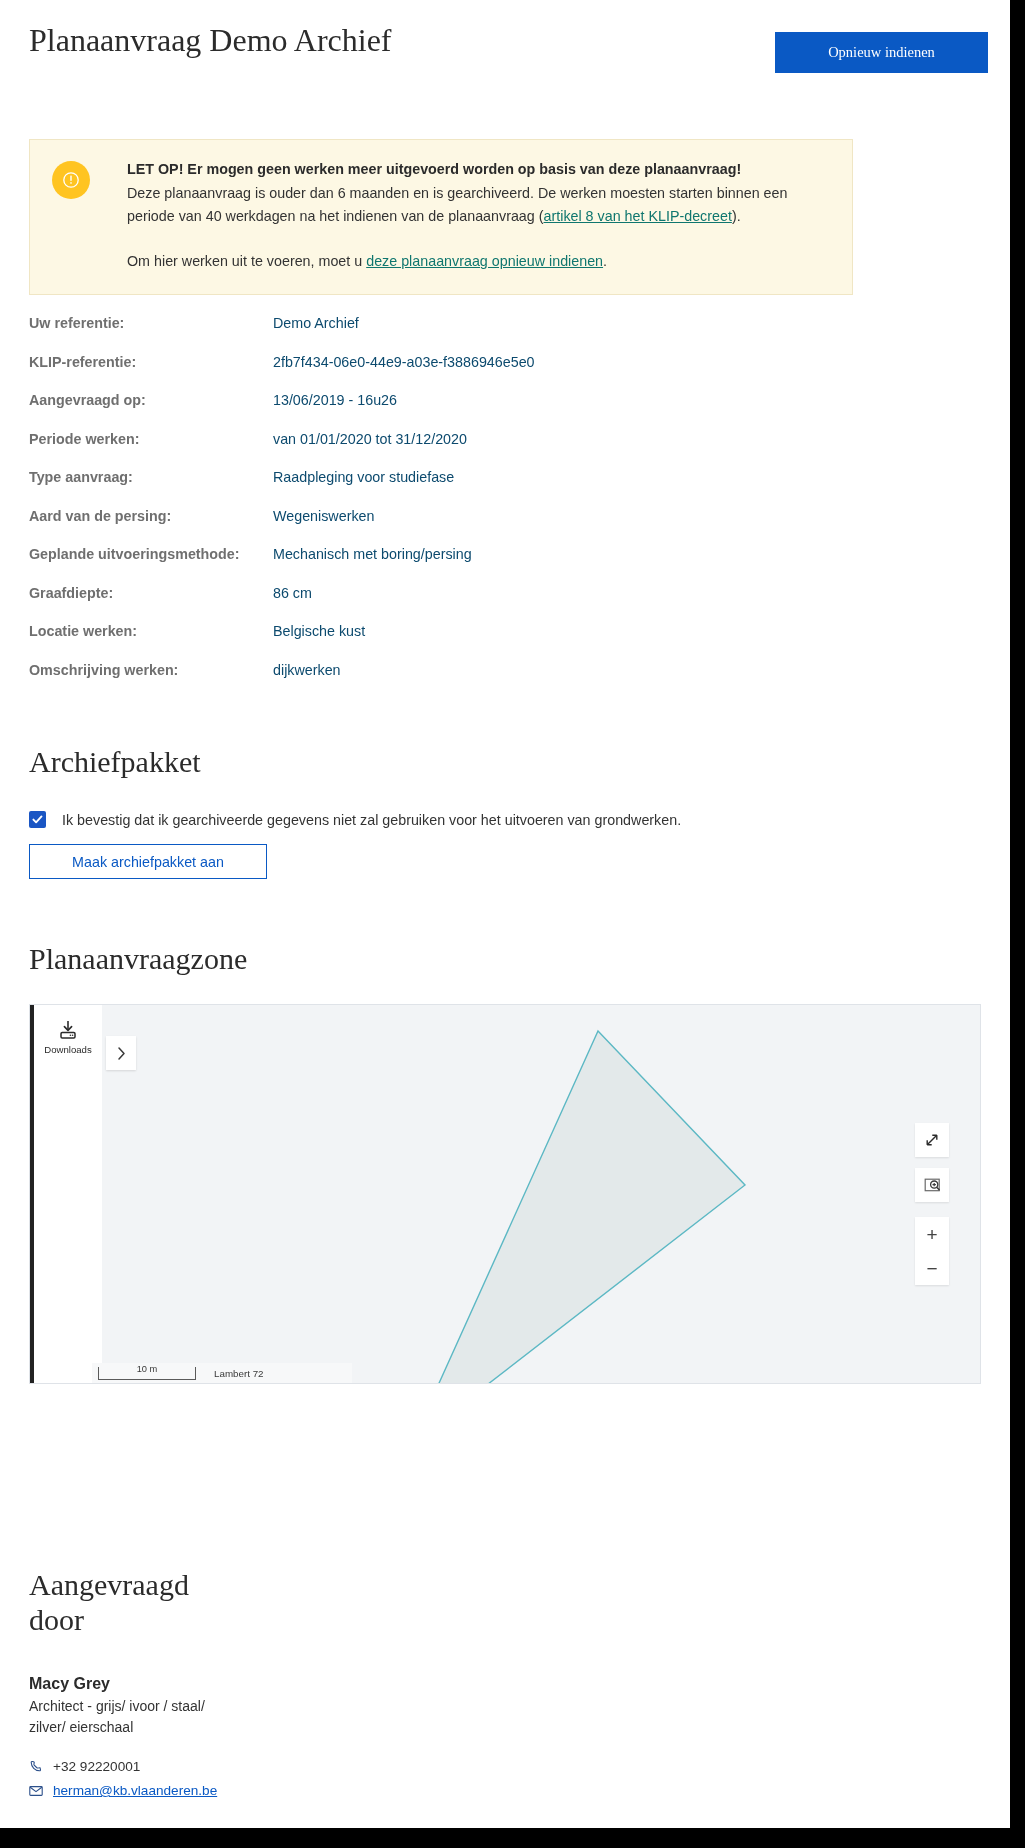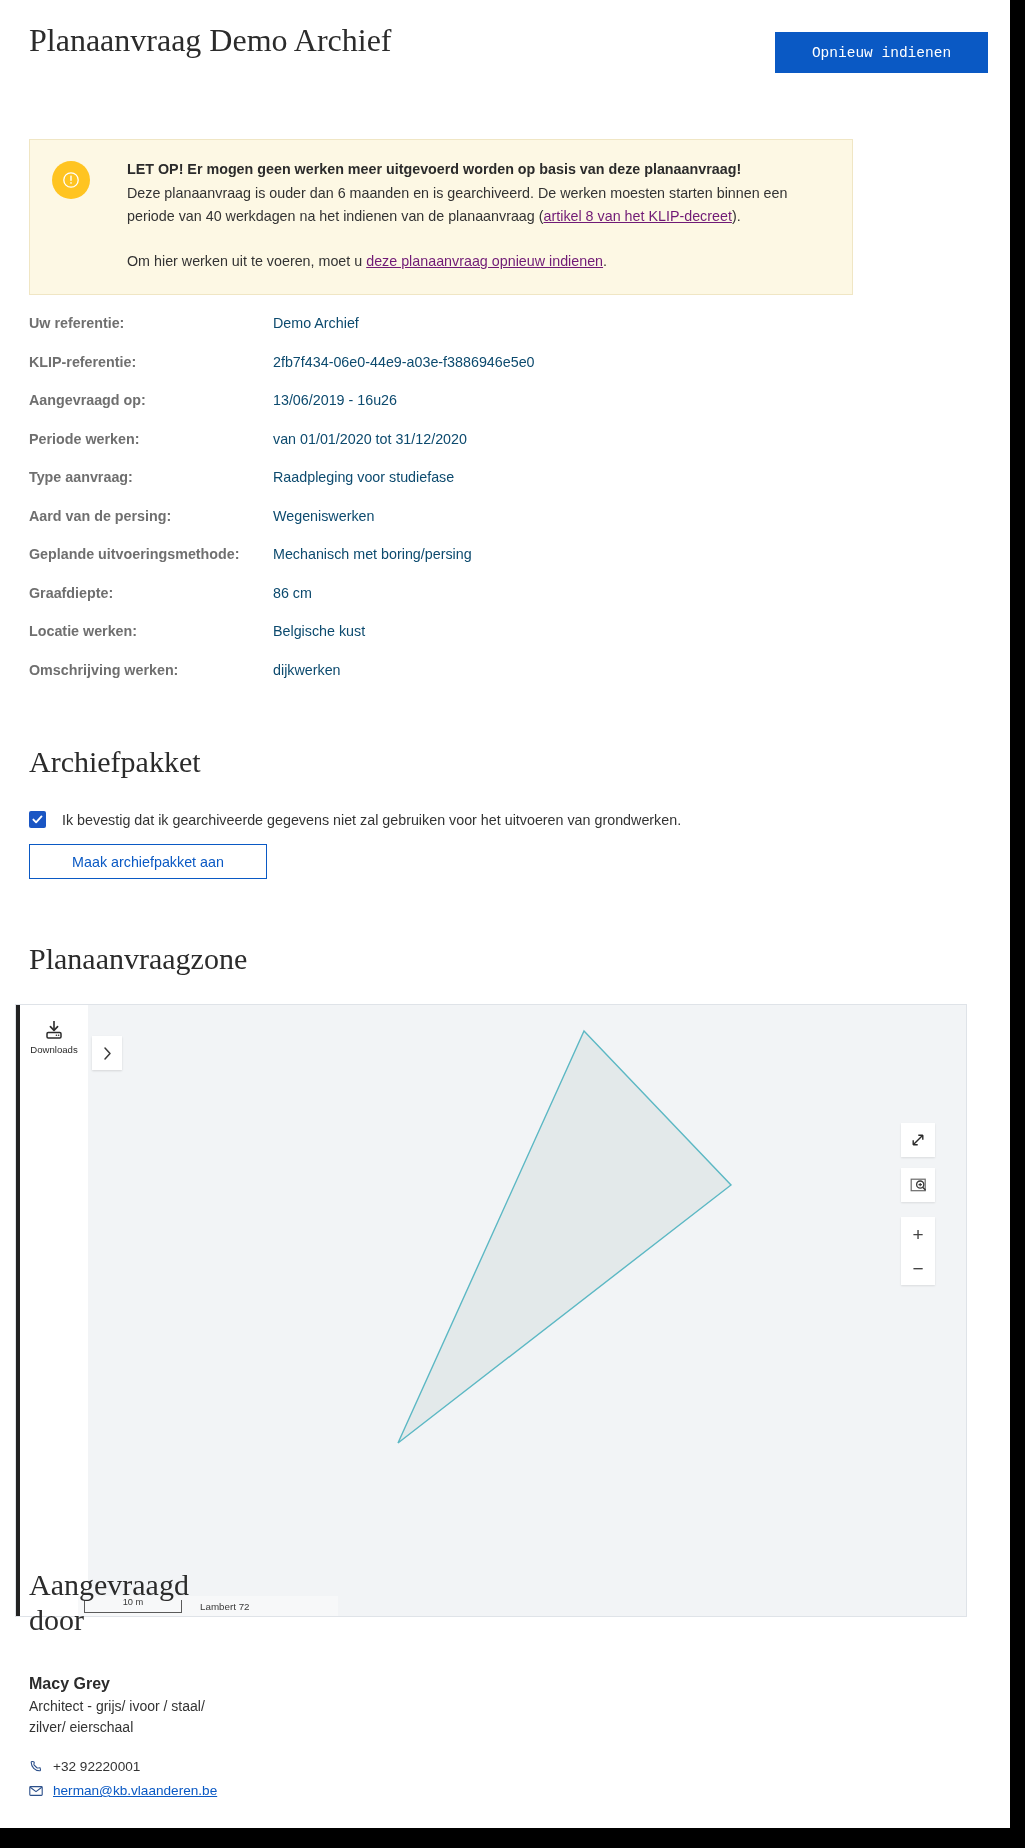--- a/index.html
+++ b/index.html
@@ -36,21 +36,21 @@
     white-space:nowrap;
   }
   .resubmit-btn{
     position:absolute;left:775px;top:32px;
     width:213px;height:41px;
     background:#0057b8;
     background:#0a59c4;
     border:none;
     color:#ffffff;
     font-size:14.5px;
-    font-family:Liberation Mono, monospace;
+    font-family:Liberation Serif, serif;
     cursor:pointer;
     display:flex;align-items:center;justify-content:center;
     padding:0;
     text-align:right;
   }
 
   
   .alert{
     position:absolute;left:29px;top:139px;
     width:824px;
@@ -73,21 +73,21 @@
     line-height:1.62;
   }
   .alert-title{
     font-weight:bold;
     color:#2b2b2b;
     display:block;
     margin-bottom:1px;
   }
   .alert-p{margin:0;}
   .alert-p2{margin:22px 0 0 0;}
-  a.lnk{color:#701a75;text-decoration:underline;}
+  a.lnk{color:#0f766e;text-decoration:underline;}
 
   
   .details{
     position:absolute;left:29px;top:315px;
     width:920px;
   }
   .row{
     display:flex;
     height:38.5px;
     align-items:flex-start;
@@ -141,22 +141,22 @@
     font-size:14.3px;
     font-family:"Liberation Sans",sans-serif;
     cursor:pointer;
     display:flex;align-items:center;justify-content:center;
     padding:0;
   }
 
   
   .zone-h{position:absolute;left:29px;top:942px;}
   .map{
-    position:absolute;left:15px;top:1004px;
-    width:952px;height:613px;
+    position:absolute;left:29px;top:1004px;
+    width:952px;height:380px;
     background:#f2f4f6;
     border:1px solid #dfe3e8;
     box-sizing:border-box;
     overflow:hidden;
   }
   .map svg.poly{position:absolute;left:0;top:0;}
   .dl-panel{
     position:absolute;left:0px;top:0px;
     width:72px;height:65px;
     background:#ffffff;

